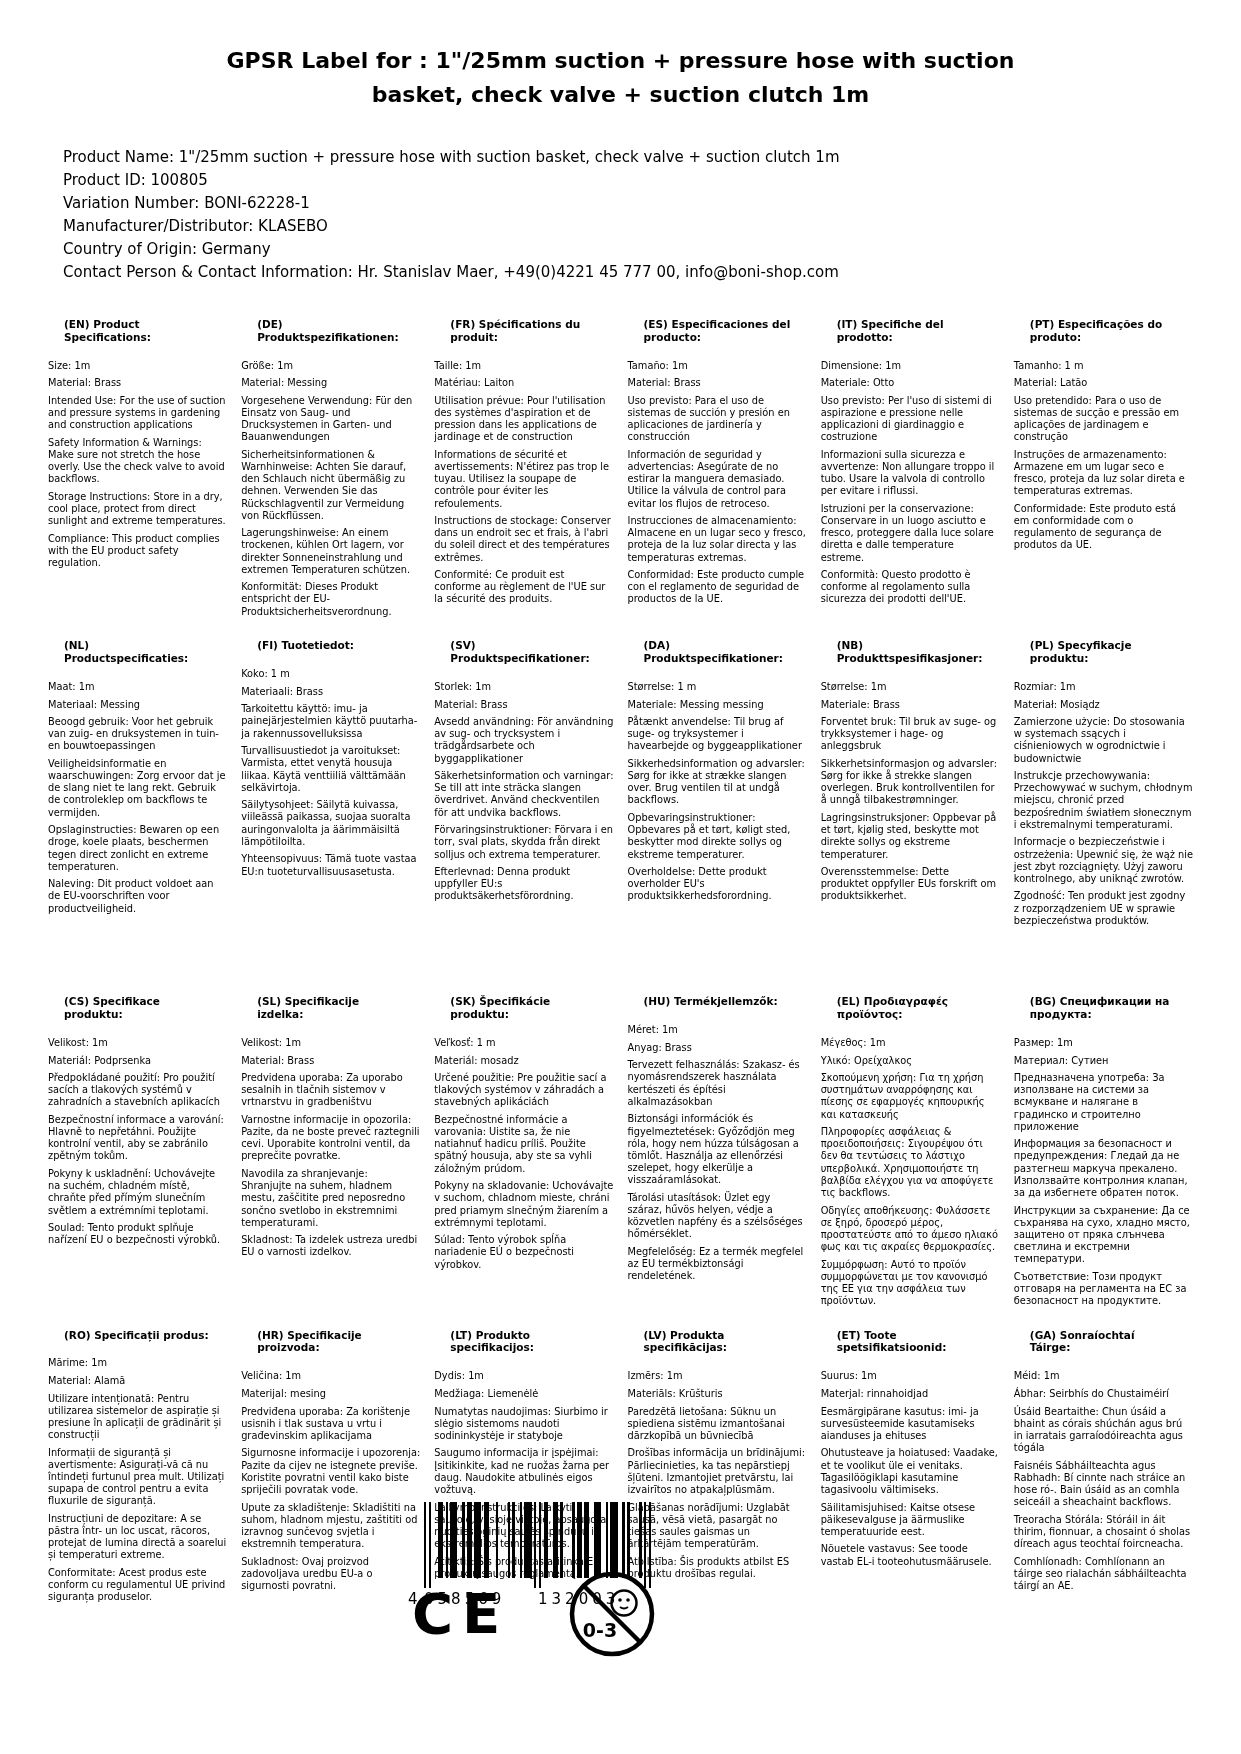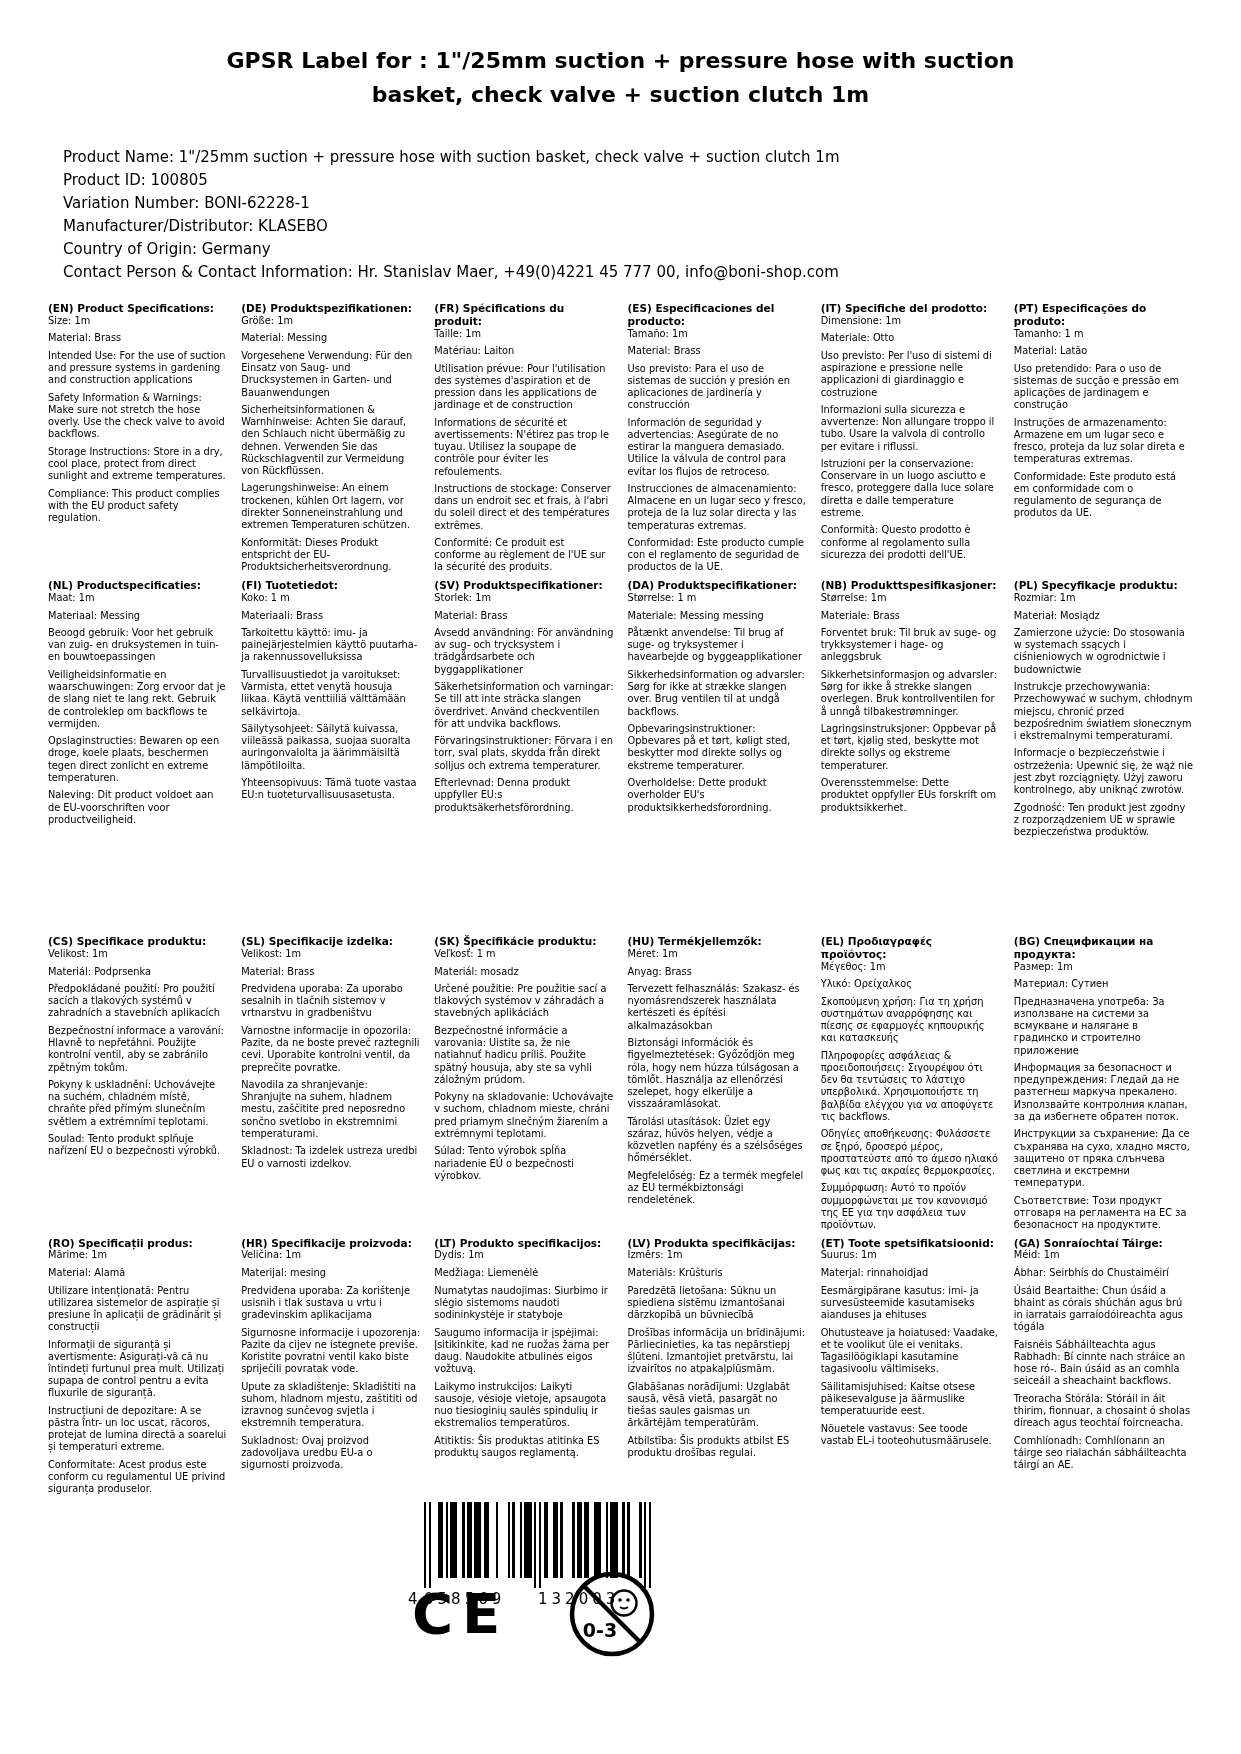--- a/index.html
+++ b/index.html
@@ -9,21 +9,21 @@
          font-weight:bold;font-size:22px;line-height:1.55;}
   .title-inner{max-width:880px;margin:0 auto;}
   .product-info{position:absolute;top:146px;left:55px;right:40px;
                 font-size:15px;line-height:1.53;}
   .info-line{white-space:normal;}
   .info-label{font-weight:normal;margin-left:8px;}
   .specs-grid{position:absolute;top:302px;left:48px;right:48px;display:grid;
               grid-template-columns:repeat(6,1fr);column-gap:14px;
               grid-template-rows:minmax(266px,auto) minmax(356px,auto) minmax(296px,auto) auto;}
   .spec-col{overflow:visible;}
-  .spec-heading{font-size:10.5px;font-weight:bold;line-height:1.22;margin:0;}
+  .spec-heading{font-size:10.5px;font-weight:bold;line-height:1.22;margin:16px;}
   .spec-par{font-size:9.8px;line-height:1.24;margin:0 0 5.5px 0;}
   .barcode-wrap{position:absolute;top:1502px;left:408px;width:280px;}
   .bars{display:flex;align-items:flex-start;margin-left:16px;}
   .module{width:2.4px;height:76px;}
   .module.bar{background:#000;}
   .module.bar.guard{height:86px;}
   .barcode-digits{display:flex;font-size:15px;margin-top:2px;}
   .bd-lead{width:16px;}
   .bd-left,.bd-right{width:114px;text-align:left;letter-spacing:4px;}
   .marks-row{position:absolute;top:1569px;left:412px;display:flex;
@@ -220,21 +220,21 @@
         <p class="spec-par">Instrucțiuni de depozitare: A se păstra într- un loc uscat, răcoros, protejat de lumina directă a soarelui și temperaturi extreme.</p>
         <p class="spec-par">Conformitate: Acest produs este conform cu regulamentul UE privind siguranța produselor.</p>
       </div>
       <div class="spec-col">
         <div class="spec-heading">(HR) Specifikacije proizvoda:</div>
         <p class="spec-par">Veličina: 1m</p>
         <p class="spec-par">Materijal: mesing</p>
         <p class="spec-par">Predviđena uporaba: Za korištenje usisnih i tlak sustava u vrtu i građevinskim aplikacijama</p>
         <p class="spec-par">Sigurnosne informacije i upozorenja: Pazite da cijev ne istegnete previše. Koristite povratni ventil kako biste spriječili povratak vode.</p>
         <p class="spec-par">Upute za skladištenje: Skladištiti na suhom, hladnom mjestu, zaštititi od izravnog sunčevog svjetla i ekstremnih temperatura.</p>
-        <p class="spec-par">Sukladnost: Ovaj proizvod zadovoljava uredbu EU-a o sigurnosti proizvoda.</p>
+        <p class="spec-par">Sukladnost: Ovaj proizvod zadovoljava uredbu EU-a o sigurnosti povratni.</p>
       </div>
       <div class="spec-col">
         <div class="spec-heading">(LT) Produkto specifikacijos:</div>
         <p class="spec-par">Dydis: 1m</p>
         <p class="spec-par">Medžiaga: Liemenėlė</p>
         <p class="spec-par">Numatytas naudojimas: Siurbimo ir slėgio sistemoms naudoti sodininkystėje ir statyboje</p>
         <p class="spec-par">Saugumo informacija ir įspėjimai: Įsitikinkite, kad ne ruožas žarna per daug. Naudokite atbulinės eigos vožtuvą.</p>
         <p class="spec-par">Laikymo instrukcijos: Laikyti sausoje, vėsioje vietoje, apsaugota nuo tiesioginių saulės spindulių ir ekstremalios temperatūros.</p>
         <p class="spec-par">Atitiktis: Šis produktas atitinka ES produktų saugos reglamentą.</p>
       </div>

